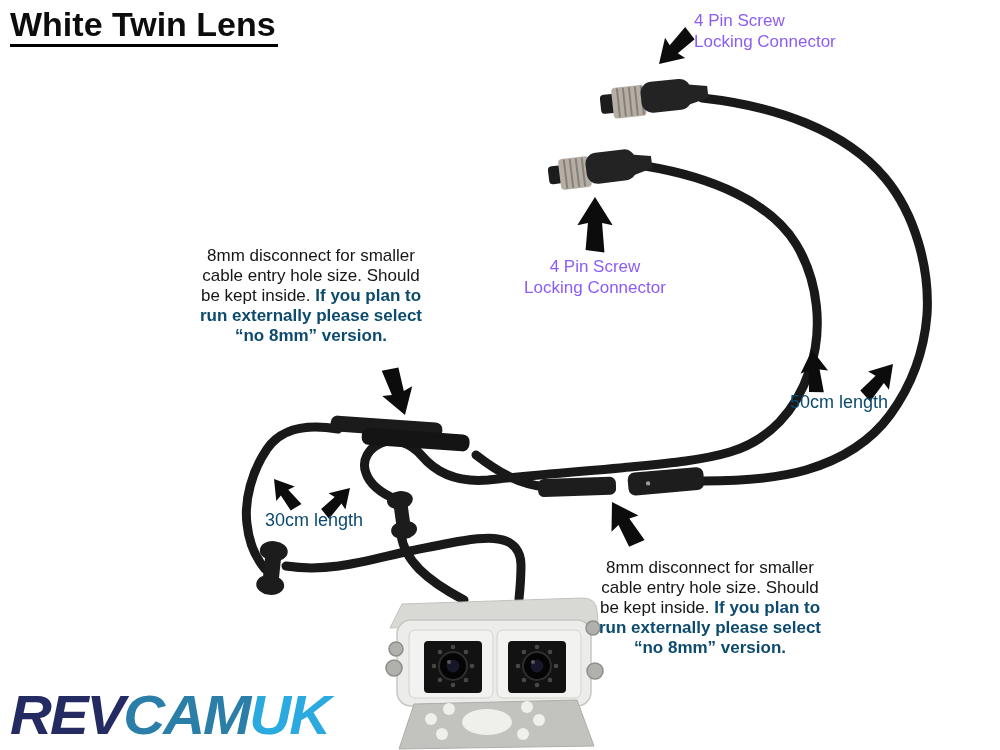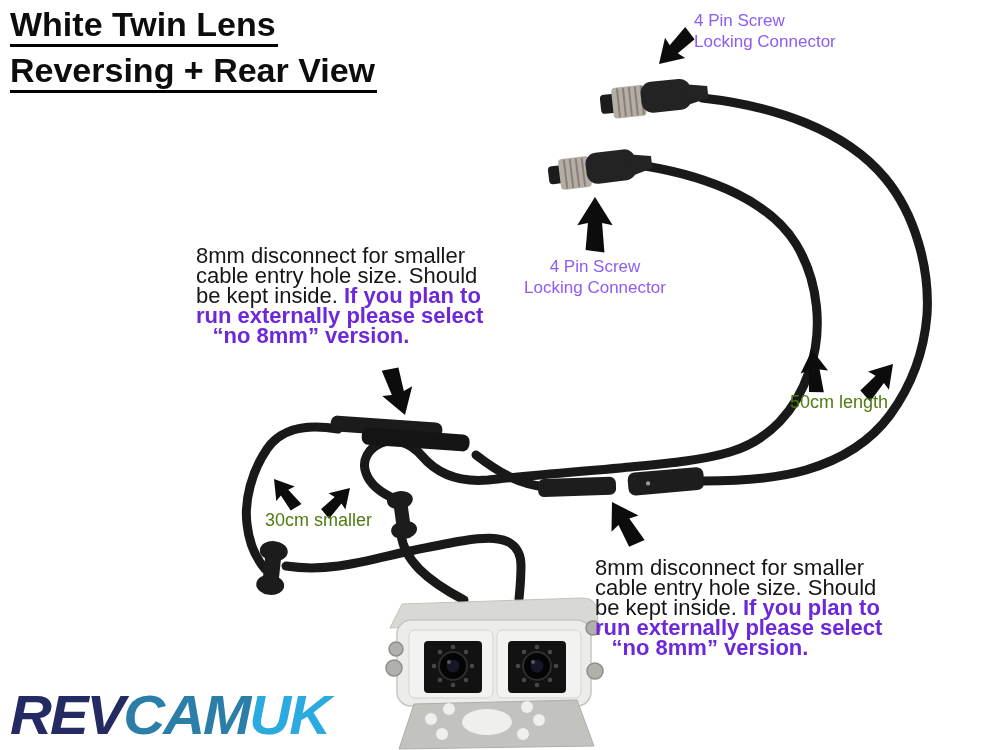--- a/index.html
+++ b/index.html
@@ -9,25 +9,25 @@
   }
   
   .title{position:absolute;left:10px;top:6px;}
   .title-line{
     display:table;font-size:34px;font-weight:bold;line-height:36px;letter-spacing:0px;
     border-bottom:3px solid #000;padding:0 2px 2px 0;margin-bottom:5px;color:#0d0d0d;
   }
   
   .ann{position:absolute;font-size:17px;line-height:21px;color:#8b5cf6;}
   .ann.center{text-align:center;}
-  .note{position:absolute;width:230px;text-align:center;font-size:22px;line-height:20px;}
+  .note{position:absolute;width:230px;text-align:center;font-size:17px;line-height:20px;}
   .note-line{white-space:nowrap;}
   .nb{color:#161616;}
-  .nr{color:#6d28d9;font-weight:bold;}
-  .len-label{position:absolute;font-size:18px;color:#4d7c0f;}
+  .nr{color:#0c4a6e;font-weight:bold;}
+  .len-label{position:absolute;font-size:18px;color:#0c4a6e;}
   
   .logo{
     position:absolute;left:10px;top:682px;font-size:58px;font-weight:bold;font-style:italic;
     letter-spacing:-2px;white-space:nowrap;transform:scaleY(0.97);transform-origin:left top;
   }
   .logo-rev{color:#242a62;}
   .logo-cam{color:#2a7ea8;}
   .logo-uk{color:#2baae0;}
   
   .art{position:absolute;left:0;top:0;}
@@ -171,34 +171,33 @@
       <use href="#arr" transform="translate(812,350) rotate(-6) scale(0.92)"></use>
       <use href="#arr" transform="translate(893,364) rotate(41) scale(0.92)"></use>
       <use href="#arr" transform="translate(274,479) rotate(-38) scale(0.78)"></use>
       <use href="#arr" transform="translate(350,488) rotate(44) scale(0.78)"></use>
       <use href="#arr" transform="translate(612,502) rotate(-31) scale(1.05)"></use>
     </g>
   </svg>
 
   <div class="title">
     <div class="title-line">White Twin Lens</div>
-    <div class="title-line">Reversing + Rear View</div>
   </div>
 
   <div class="ann" style="left:694px;top:10px;">
     <div>4 Pin Screw</div>
     <div>Locking Connector</div>
   </div>
   <div class="ann center" style="left:515px;top:256px;width:160px;">
     <div>4 Pin Screw</div>
     <div>Locking Connector</div>
   </div>
 
   <div class="len-label" style="left:790px;top:392px;">50cm length</div>
-  <div class="len-label" style="left:265px;top:510px;">30cm smaller</div>
+  <div class="len-label" style="left:265px;top:510px;">30cm length</div>
 
   <div class="note" style="left:196px;top:246px;">
     <div class="note-line"><span class="nb">8mm disconnect for smaller</span></div>
     <div class="note-line"><span class="nb">cable entry hole size. Should</span></div>
     <div class="note-line"><span class="nb">be kept inside. </span><span class="nr">If you plan to</span></div>
     <div class="note-line"><span class="nr">run externally please select</span></div>
     <div class="note-line"><span class="nr">“no 8mm” version.</span></div>
   </div>
 
   <div class="note" style="left:595px;top:558px;">

